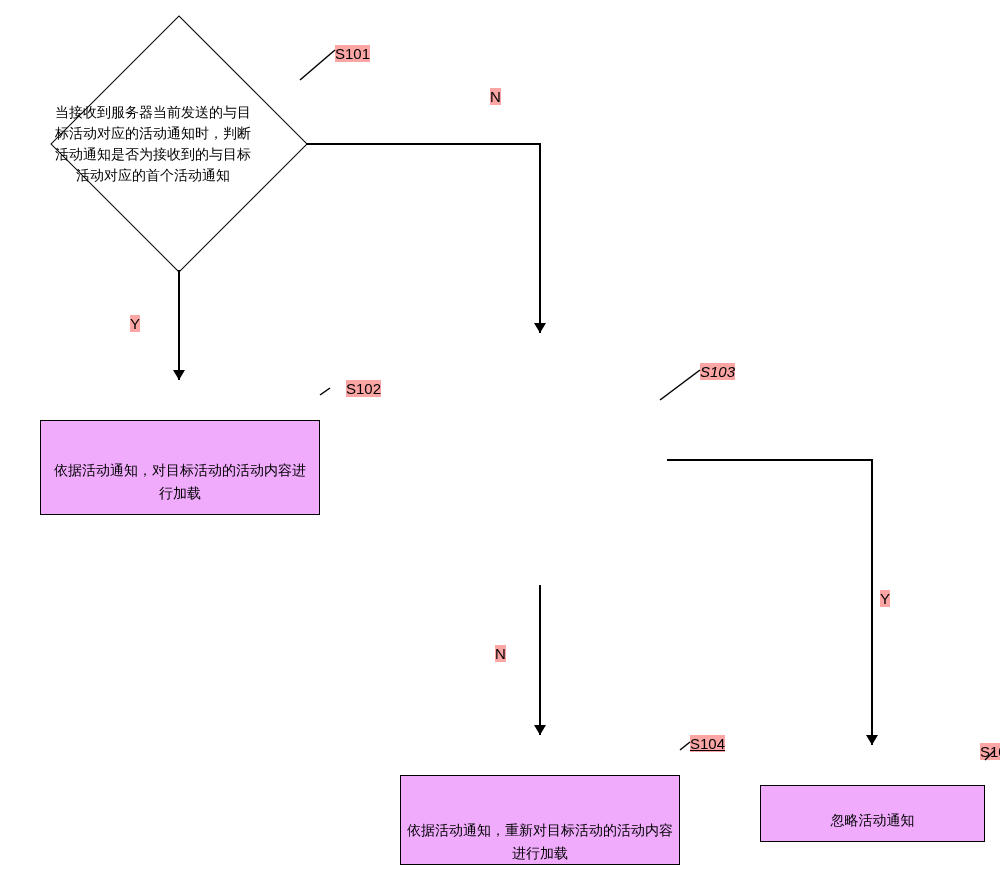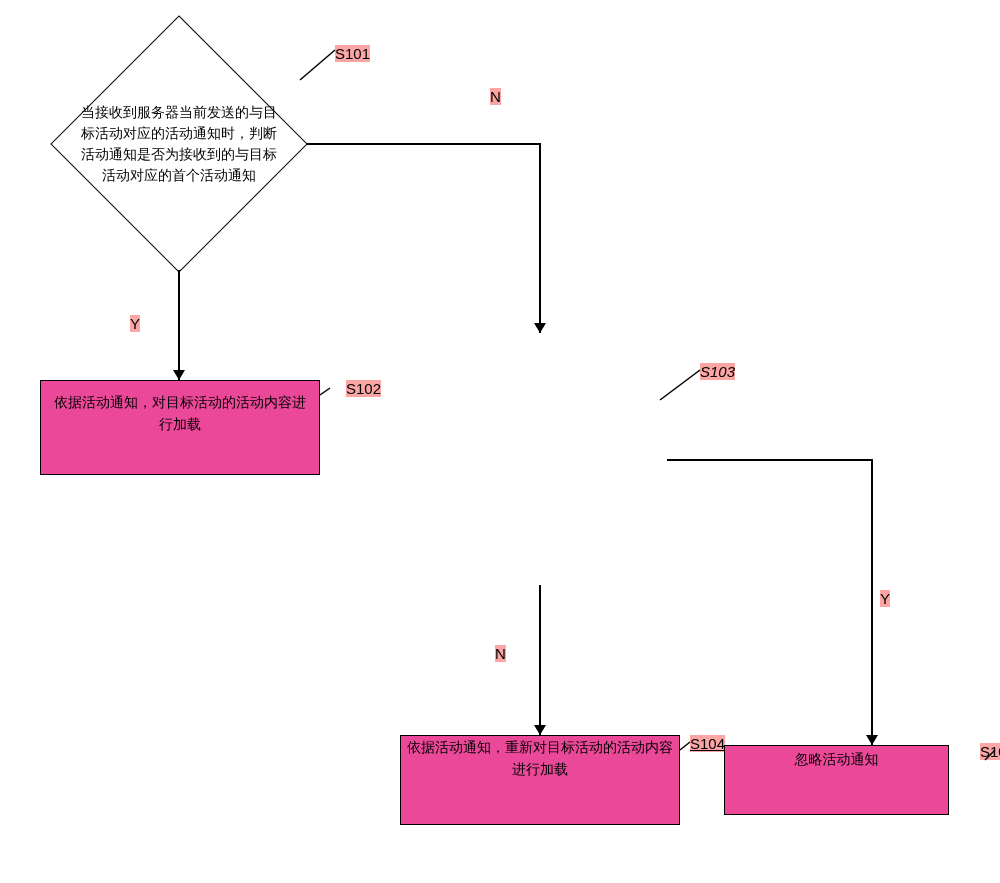--- a/index.html
+++ b/index.html
@@ -16,47 +16,47 @@
     }
     .diagram {
       position: relative;
       width: 100%;
       height: 100%;
     }
     .diamond {
       position: absolute;
       display: flex;
       align-items: center;
-      justify-content: center;
     }
     .diamond-shape {
       width: 100%;
       height: 100%;
       border: 1.5px solid #000;
       transform: rotate(45deg);
       position: absolute;
     }
     .diamond-text {
       position: relative;
       text-align: center;
       font-size: 14px;
       line-height: 1.5;
       z-index: 1;
       padding: 5px;
     }
     .box {
       position: absolute;
       border: 1.5px solid #000;
       display: flex;
-      align-items: flex-start;
+      align-items: flex-end;
       justify-content: center;
       text-align: center;
       font-size: 14px;
-      background: #ec4899;
+      background: #f0abfc;
       line-height: 1.6;
+      margin-top: 40px;
     }
     .label {
       position: absolute;
       font-size: 15px;
       background: #fca5a5;
     }
     .line {
       position: absolute;
       background: #000;
     }
@@ -111,25 +111,25 @@
     
     #b104 {
       left: 400px;
       top: 735px;
       width: 280px;
       height: 90px;
       padding: 0;
     }
     
     #b105 {
-      left: 724px;
+      left: 760px;
       top: 745px;
       width: 225px;
-      height: 70px;
-      padding: 2px;
+      height: 57px;
+      padding: 10px;
     }
   </style>
 </head>
 <body>
 
 <div class="diagram">
 
   <div id="d1" class="diamond">
     <div class="diamond-shape"></div>
     <div class="diamond-text">当接收到服务器当前发送的与目<br>标活动对应的活动通知时，判断<br>活动通知是否为接收到的与目标<br>活动对应的首个活动通知</div>

